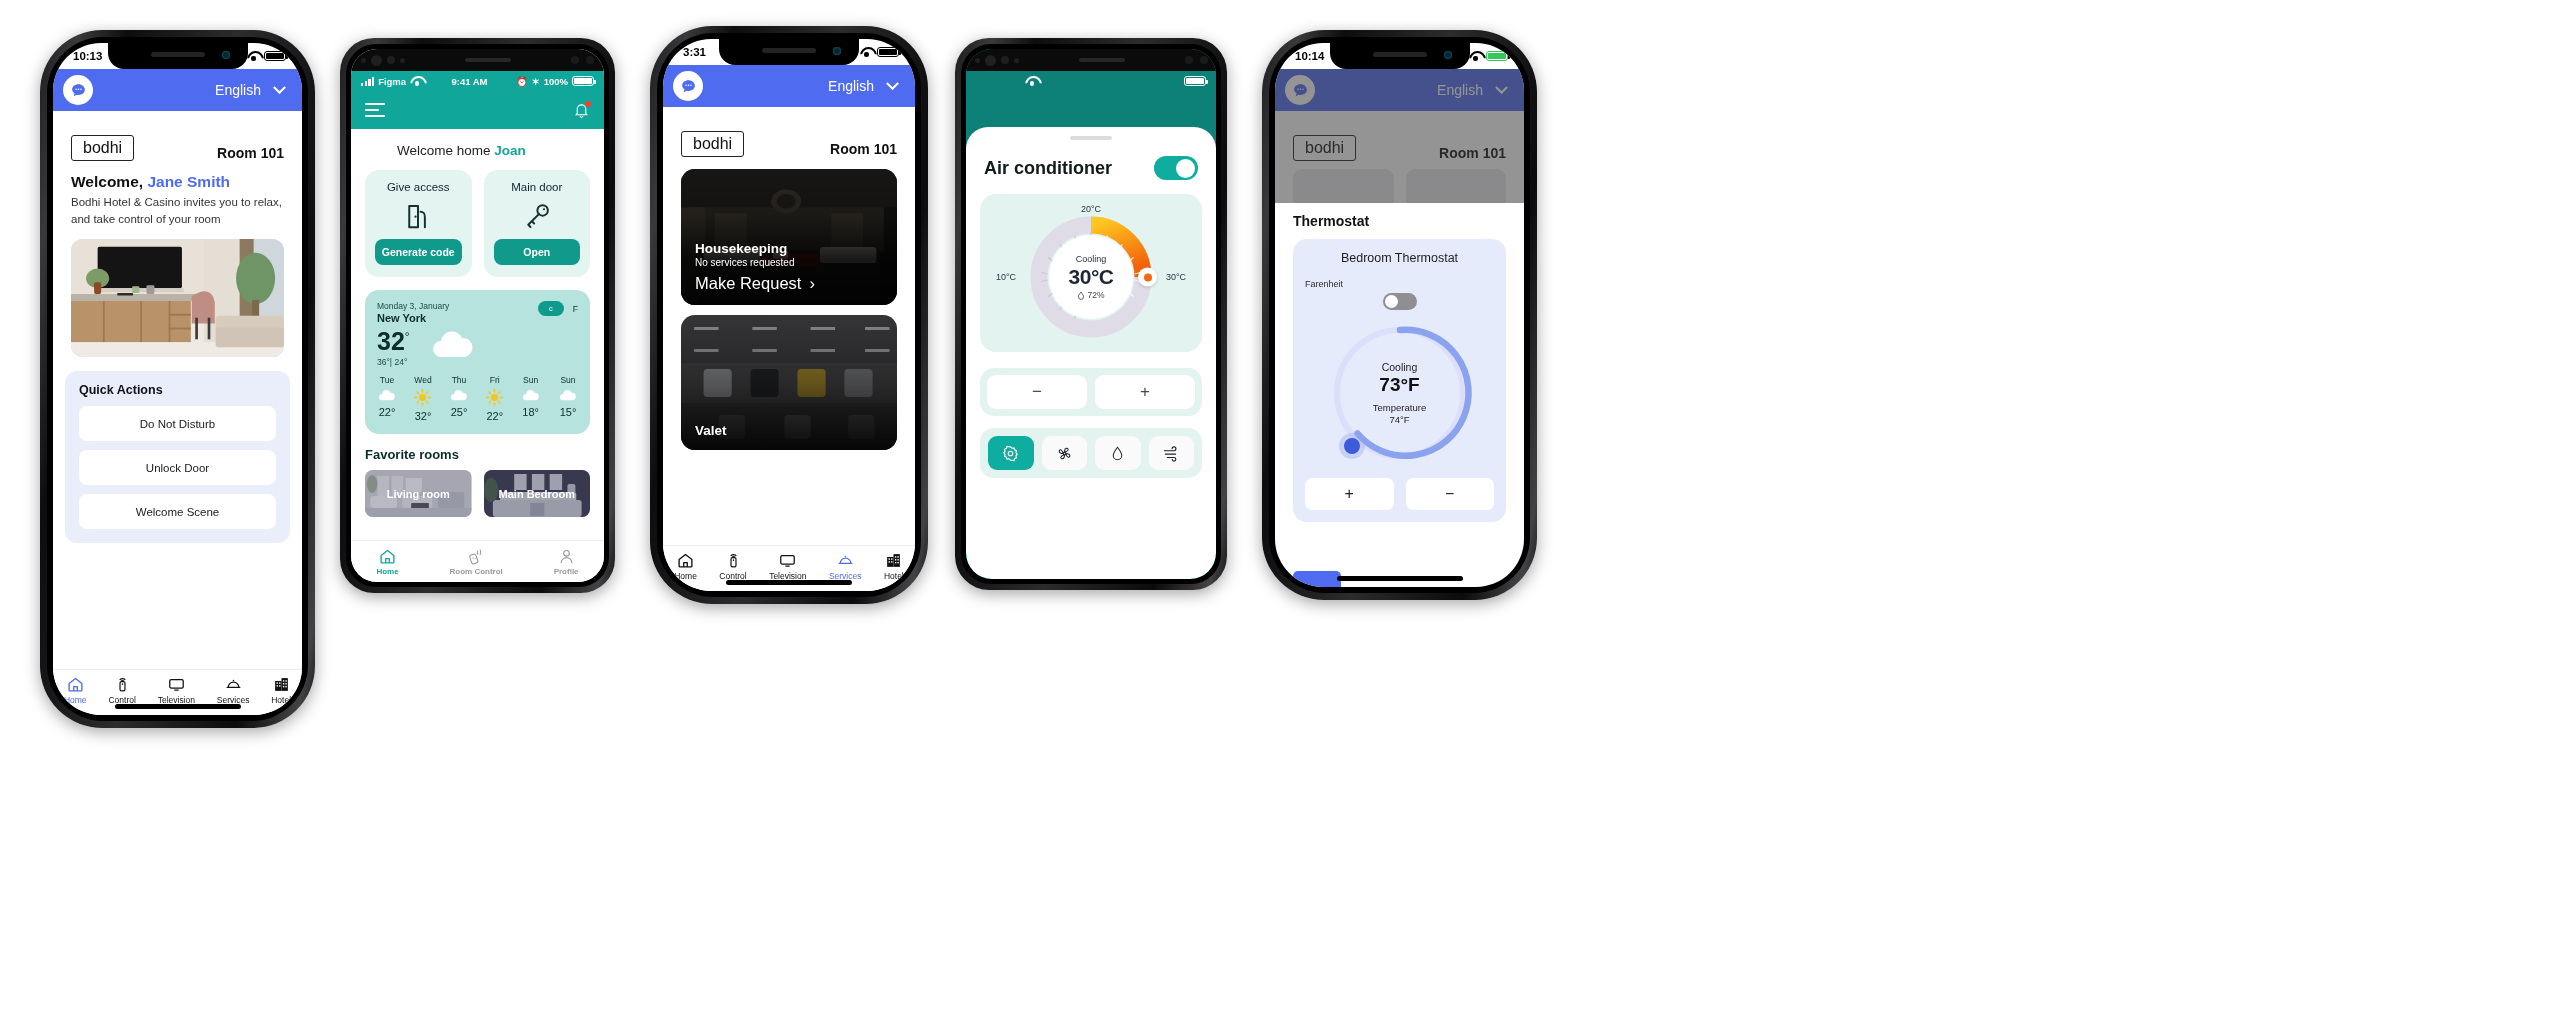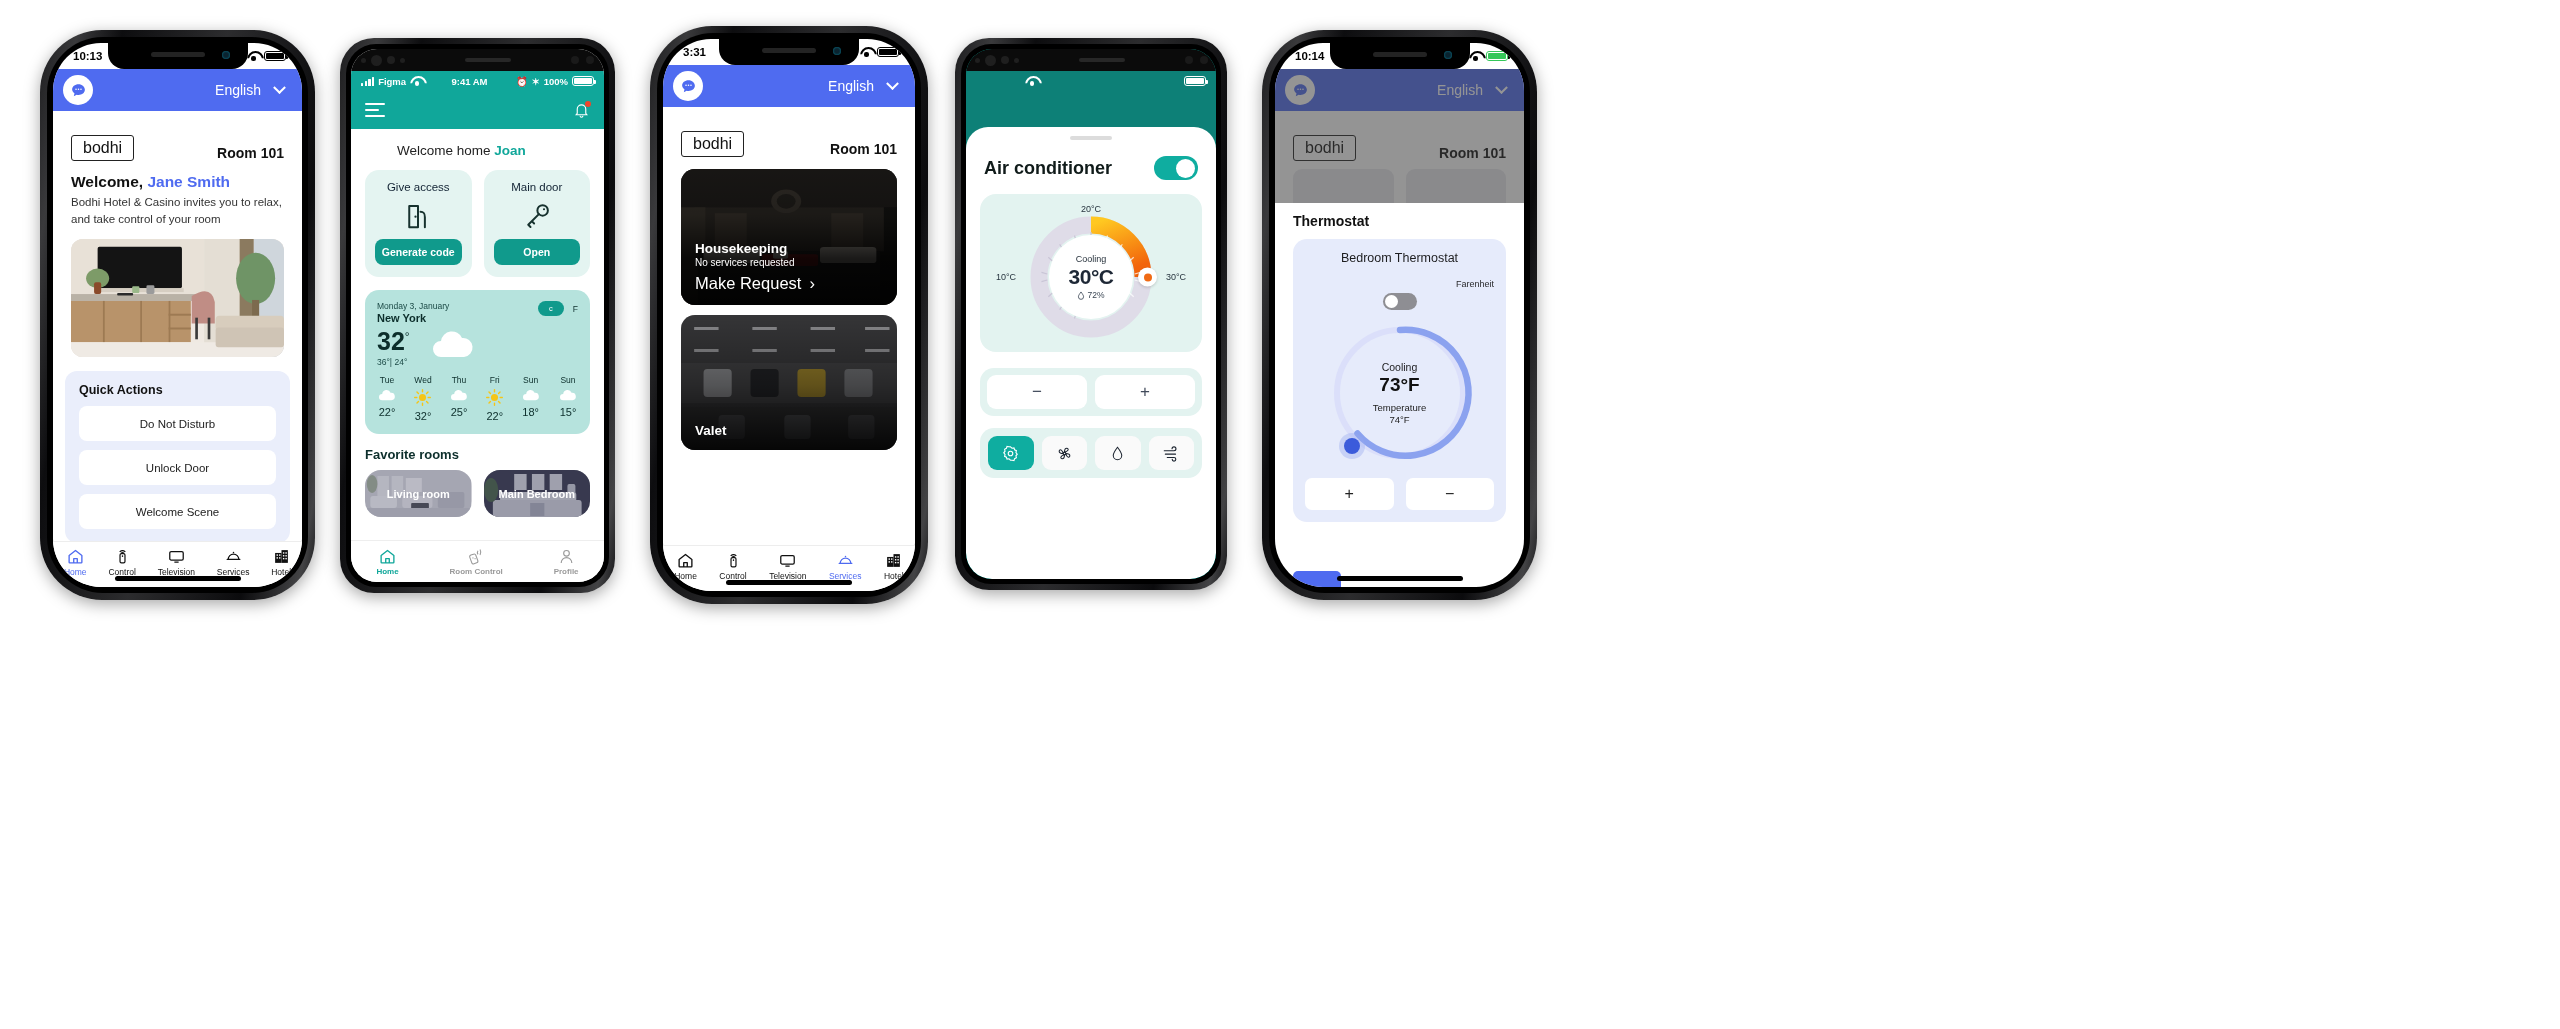--- a/index.html
+++ b/index.html
@@ -100,21 +100,21 @@
     display: flex; align-items: flex-end; justify-content: space-between;
     padding: 24px 18px 8px 18px;
   }
   .brandbox {
     border: 1.4px solid #222; border-radius: 3px;
     padding: 3px 11px; font-size: 16px; color: #111;
   }
   .roomno { font-size: 14px; font-weight: bold; color: #111; }
 
   
-  #p1 { left: 40px; top: 30px; width: 275px; height: 570px; }
+  #p1 { left: 40px; top: 30px; width: 275px; height: 698px; }
   #p1 .screen { background: #fff; display: flex; flex-direction: column; }
   .p1scroll { flex: 1; overflow: hidden; position: relative; }
   .welcome { padding: 4px 18px 0 18px; }
   .welcome h1 { font-size: 15.5px; font-weight: bold; color: #111; }
   .welcome h1 em { font-style: normal; color: #4f6bf0; }
   .welcome p { font-size: 11.5px; color: #333; line-height: 1.45; margin-top: 3px; }
   .roompic {
     margin: 12px 18px 0 18px; height: 118px; border-radius: 12px; overflow: hidden;
     position: relative; background: #d8cfc5;
   }
@@ -197,21 +197,21 @@
   .wbig { font-size: 25px; font-weight: bold; color: #0c2e2b; line-height: 1; }
   .wbig sup { font-size: 12px; vertical-align: super; font-weight: normal; }
   .wlohi { font-size: 8.5px; color: #1b4a46; margin-top: 3px; }
   .wdays { display: flex; justify-content: space-between; margin-top: 8px; }
   .wday { display: flex; flex-direction: column; align-items: center; gap: 4px; }
   .wday .d { font-size: 8.5px; color: #0c2e2b; }
   .wday .t { font-size: 11px; color: #0c2e2b; }
   .favtitle { font-size: 13px; font-weight: bold; color: #0c2e2b; margin: 13px 0 8px 0; }
   .favrow { display: flex; gap: 12px; }
   .favcard {
-    flex: 1; height: 47px; border-radius: 16px; position: relative; overflow: hidden;
+    flex: 1; height: 47px; border-radius: 8px; position: relative; overflow: hidden;
     display: flex; align-items: center; justify-content: center;
   }
   .favcard .lbl { position: relative; z-index: 2; color: #fff; font-size: 11px; font-weight: bold; }
   .tabbar3 {
     height: 42px; background: #fff; border-top: 1px solid #eee;
     display: flex; align-items: center; justify-content: space-around;
   }
   .tab3 { display: flex; flex-direction: column; align-items: center; gap: 2px; color: #9a9a9a; }
   .tab3.on { color: #10a79a; }
   .tab3 .lbl { font-size: 8px; font-weight: bold; }
@@ -287,21 +287,21 @@
   #p5 .screen { background: #fff; display: flex; flex-direction: column; }
   .p5dim { position: relative; }
   .p5dim::after { content:""; position: absolute; inset: 0; background: rgba(60,60,60,.55); z-index: 5; }
   .p5ghost { height: 34px; display: flex; gap: 12px; padding: 0 18px; }
   .p5ghost i { flex: 1; background: #e9e9ee; border-radius: 9px 9px 0 0; display: block; }
   .thermo { flex: 1; padding: 10px 18px 0 18px; }
   .thermo h2 { font-size: 14px; font-weight: bold; color: #111; }
   .thermocard { margin-top: 10px; background: #e6ebfb; border-radius: 14px;
                 padding: 12px 12px 0 12px; }
   .thermocard .name { text-align: center; font-size: 12.5px; color: #1d1d1f; }
-  .thermocard .unit { text-align: right; font-size: 9px; color: #2b2b2e; margin-top: 14px; }
+  .thermocard .unit { text-align: left; font-size: 9px; color: #2b2b2e; margin-top: 14px; }
   .fswitch { width: 34px; height: 17px; border-radius: 11px; background: #8e8e93;
              margin: 4px auto 0 auto; position: relative; }
   .fswitch .knob { position: absolute; top: 2px; left: 2.5px; width: 13px; height: 13px;
                    border-radius: 50%; background: #fff; }
   .ring { position: relative; width: 150px; height: 150px; margin: 8px auto 0 auto; }
   .ringtext { position: absolute; inset: 0; display: flex; flex-direction: column;
               align-items: center; justify-content: center; gap: 1px; }
   .ringtext .mode { font-size: 10.5px; color: #1d1d1f; }
   .ringtext .big { font-size: 19px; font-weight: bold; color: #111; }
   .ringtext .lbl { font-size: 9.5px; color: #222; margin-top: 5px; }

